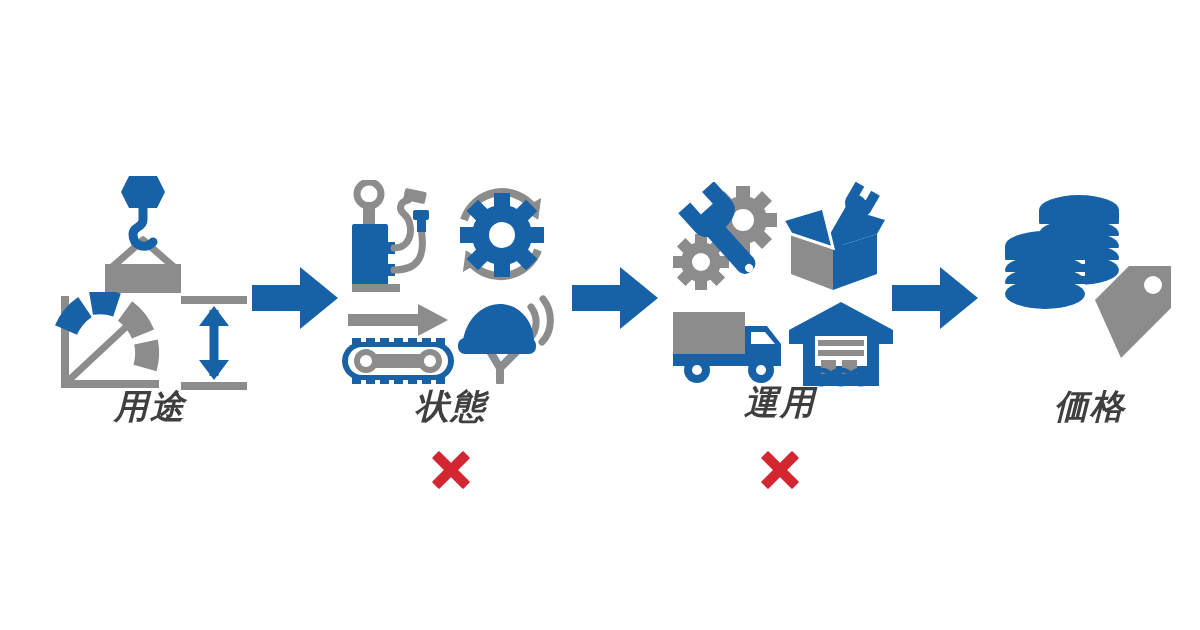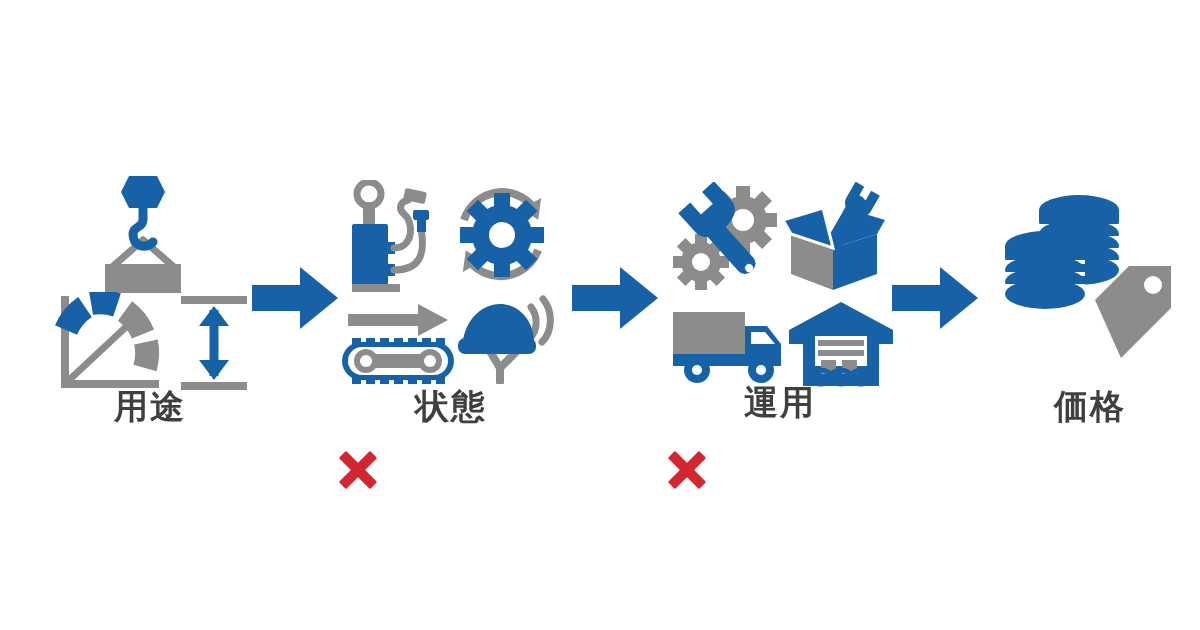--- a/index.html
+++ b/index.html
@@ -23,20 +23,22 @@
   }
 
   
   .stage {
     position: absolute;
     top: 160px;
     width: 230px;
     height: 330px;
     display: flex;
     flex-direction: column;
+    align-items: center;
+    font-style: italic;
   }
   .stage-icons {
     width: 230px;
     height: 240px;
     position: relative;
   }
   .icon-slot {
     position: absolute;
   }
   .stage-label {

